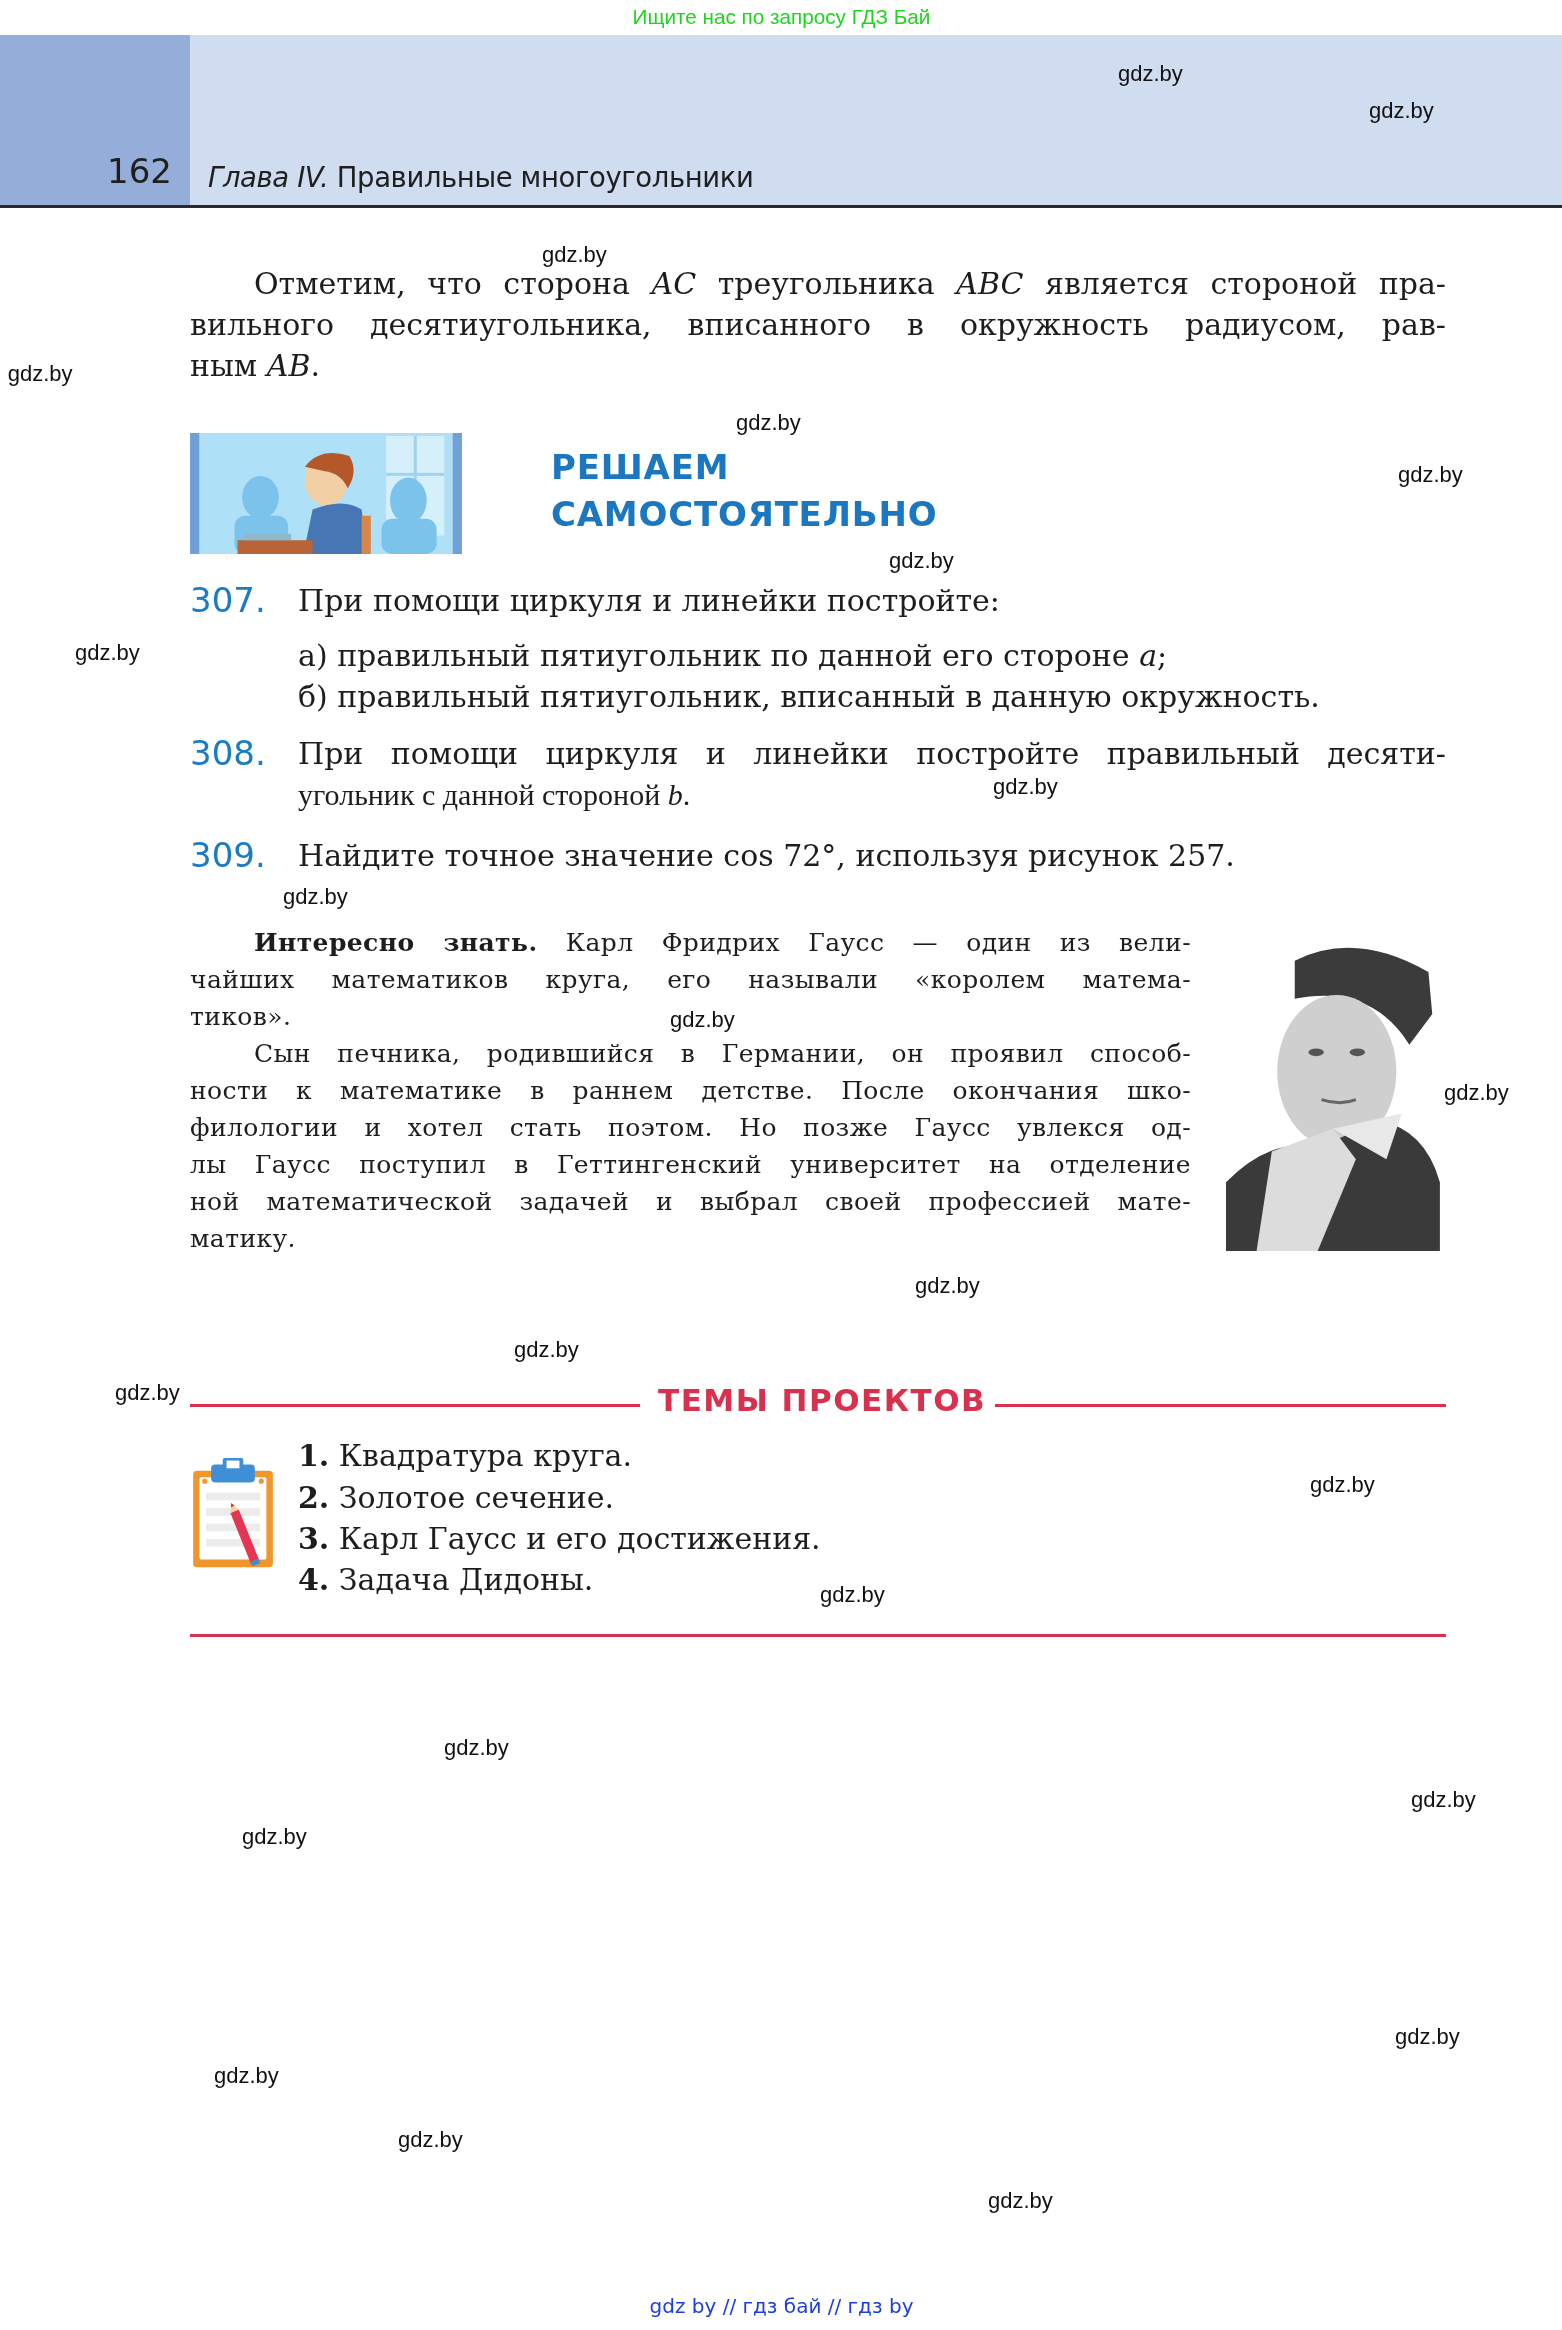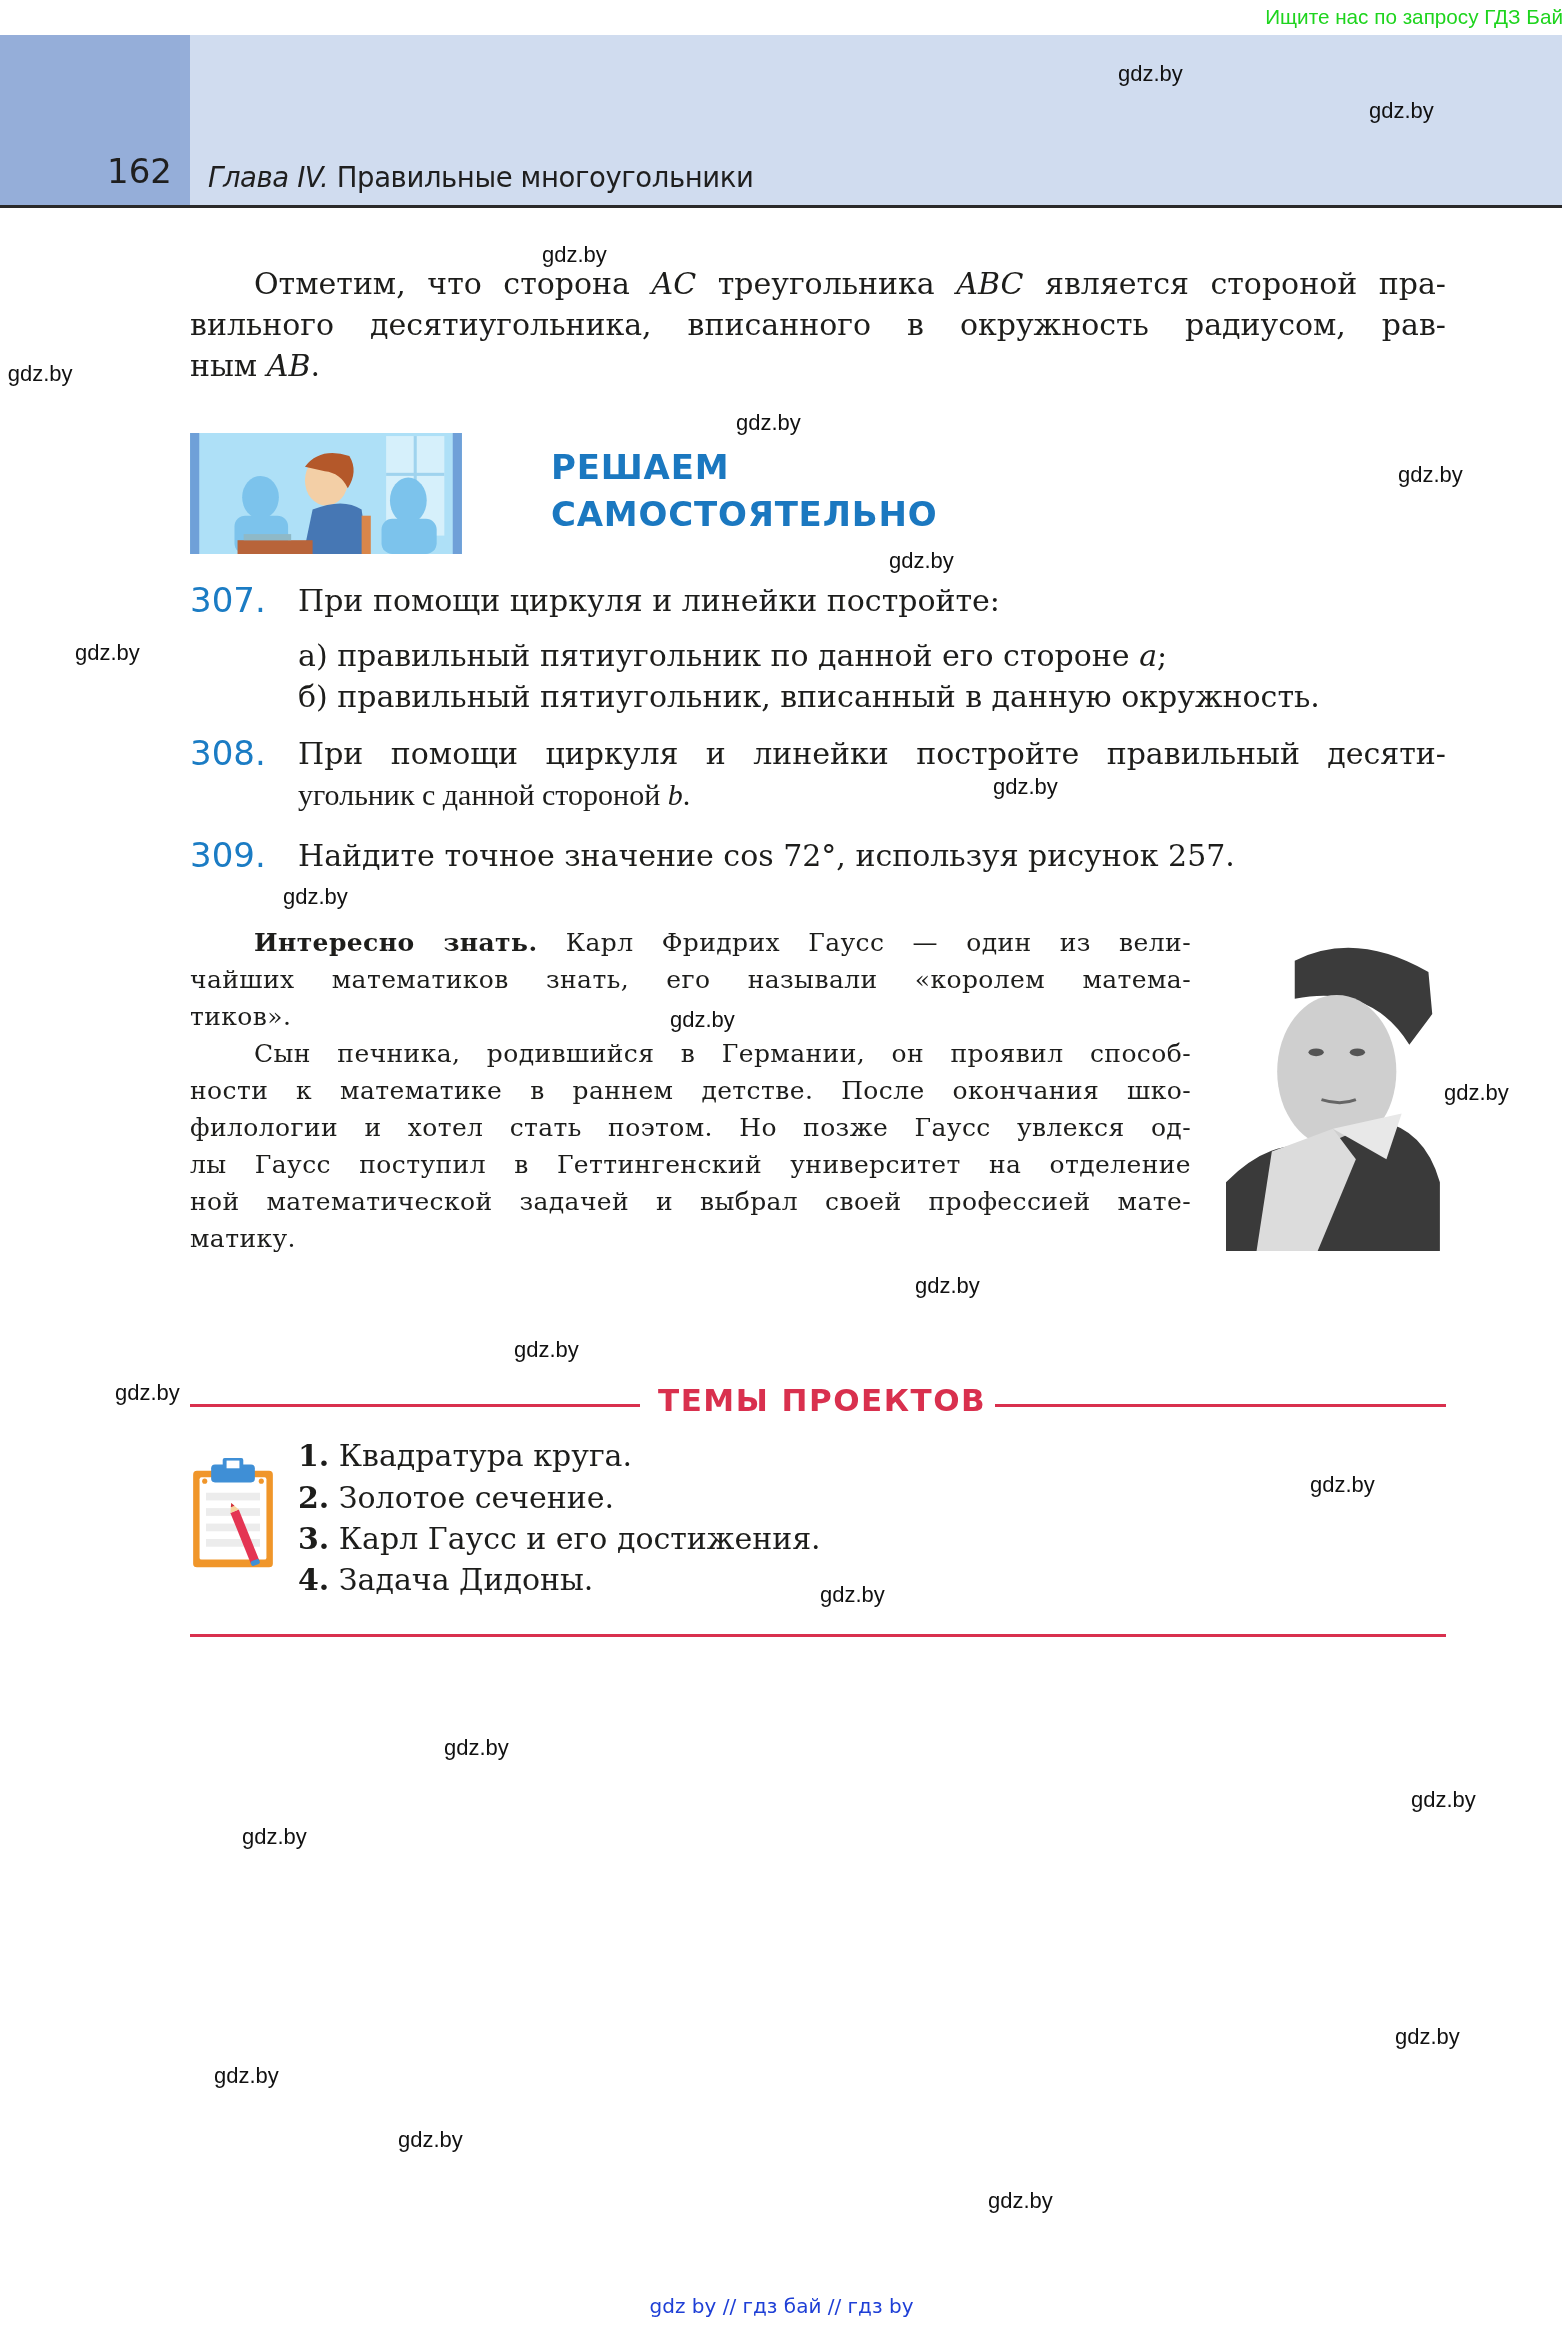--- a/index.html
+++ b/index.html
@@ -1,18 +1,18 @@
 <!DOCTYPE html>
 <html style="font-size:12.2px"><head>
 <meta charset="utf-8">
 <style>
   html, body { margin:0; padding:0; }
   body { width:1563px; height:2330px; position:relative; background:#ffffff; overflow:hidden; font-family:"DejaVu Serif", serif; color:#1d1d1b; }
   .abs { position:absolute; }
-  .top-banner { left:0; top:0; width:1563px; height:34px; text-align:right; font-family:"Liberation Sans", sans-serif; font-size:20.7px; line-height:34px; color:#1ed41e; }
+  .top-banner { left:0; top:0; width:1563px; height:34px; text-align:center; font-family:"Liberation Sans", sans-serif; font-size:20.7px; line-height:34px; color:#1ed41e; }
   .header-band { left:0; top:35px; width:1563px; height:171px; background:#d0dcef; }
   .header-side { left:0; top:35px; width:190px; height:171px; background:#95aed9; }
   .header-rule { left:0; top:205px; width:1563px; height:3.1px; background:#2a2a2a; }
   .page-num { left:107px; top:151px; width:77px; font-family:"DejaVu Sans", sans-serif; font-size:34px; color:#1f1f1f; }
   .chapter { left:208px; top:161px; font-family:"DejaVu Sans", sans-serif; font-size:27.5px; color:#1f1f1f; letter-spacing:-0.4px; }
   .chapter i { font-style:italic; }
   .wm { font-family:"Liberation Sans", sans-serif; font-size:22px; color:#111;text-align:right; }
   .para { font-size:30px; line-height:41px; text-align:justify; text-align-last:left; }
   .para i { font-style:italic; font-family:"DejaVu Serif", serif; }
   .solve-img { left:190px; top:433px; width:272px; height:121px; }
@@ -77,21 +77,21 @@
 
 <div class="abs ex-num" style="left:190px; top:733px;">308.</div>
 <div class="abs ex-text" style="left:298px; top:733px; width:1148px; text-align:justify; text-align-last:justify;">При помощи циркуля и линейки постройте правильный десяти-</div>
 <div class="abs ex-text" style="left:298px; top:774px;font-family:Liberation Serif, serif;"><span>угольник с данной стороной </span><i>b</i><span>.</span></div>
 
 <div class="abs ex-num" style="left:190px; top:835px;">309.</div>
 <div class="abs ex-text" style="left:298px; top:835px;">Найдите точное значение cos 72°, используя рисунок 257.</div>
 
 <div class="abs fact" style="left:190px; top:924px; width:1001px;">
   <div style="text-indent:64px; text-align-last:justify;"><b>Интересно знать.</b><span> Карл Фридрих Гаусс — один из вели-</span></div>
-  <div style="text-align-last:justify;">чайших математиков знать, его называли «королем матема-</div>
+  <div style="text-align-last:justify;">чайших математиков круга, его называли «королем матема-</div>
   <div>тиков».</div>
   <div style="text-indent:64px; text-align-last:justify;">Сын печника, родившийся в Германии, он проявил способ-</div>
   <div style="text-align-last:justify;">ности к математике в раннем детстве. После окончания шко-</div>
   <div style="text-align-last:justify;">филологии и хотел стать поэтом. Но позже Гаусс увлекся од-</div>
   <div style="text-align-last:justify;">лы Гаусс поступил в Геттингенский университет на отделение</div>
   <div style="text-align-last:justify;">ной математической задачей и выбрал своей профессией мате-</div>
   <div>матику.</div>
 </div>
 <div class="abs portrait">
   <svg width="220" height="321" viewBox="0 0 288 420">

